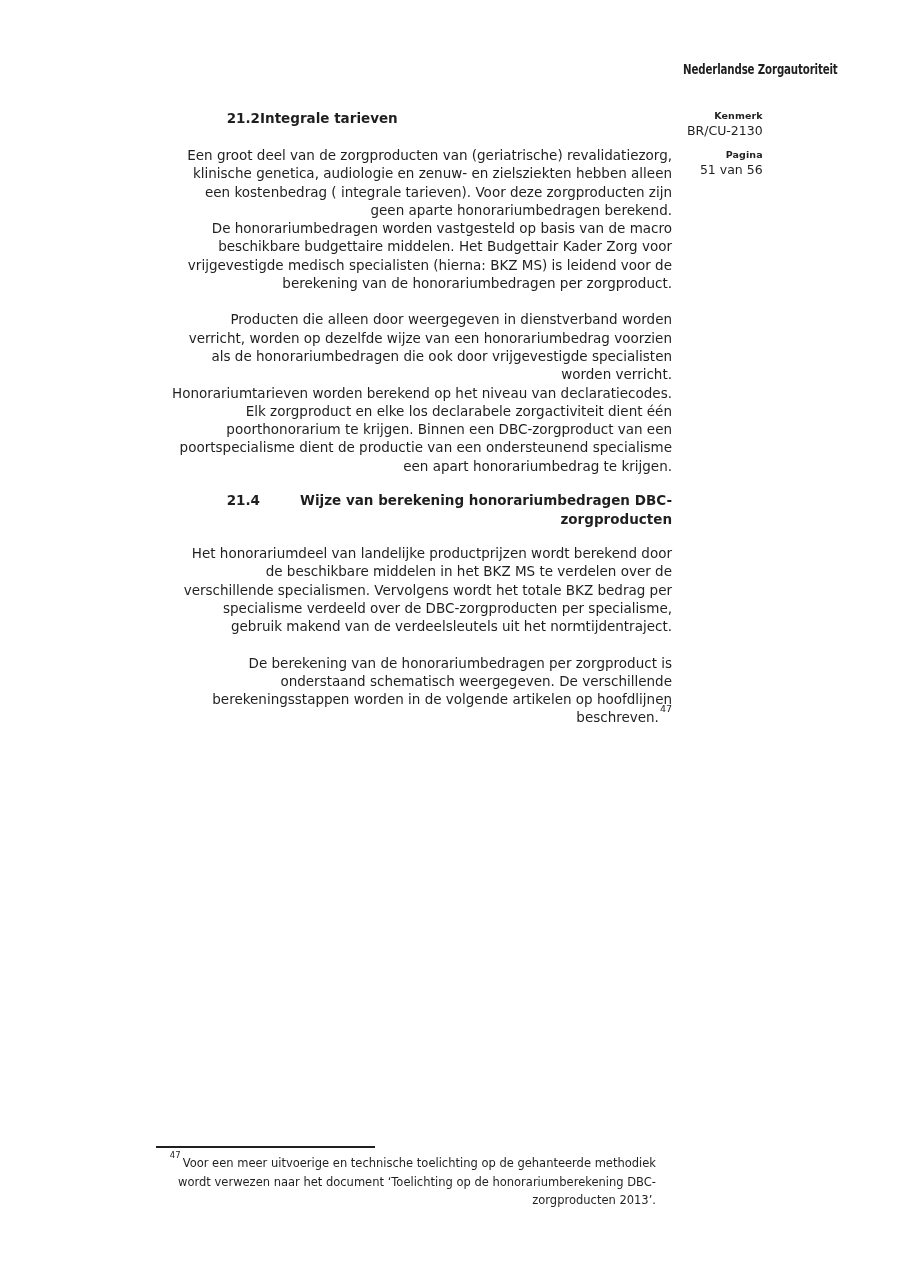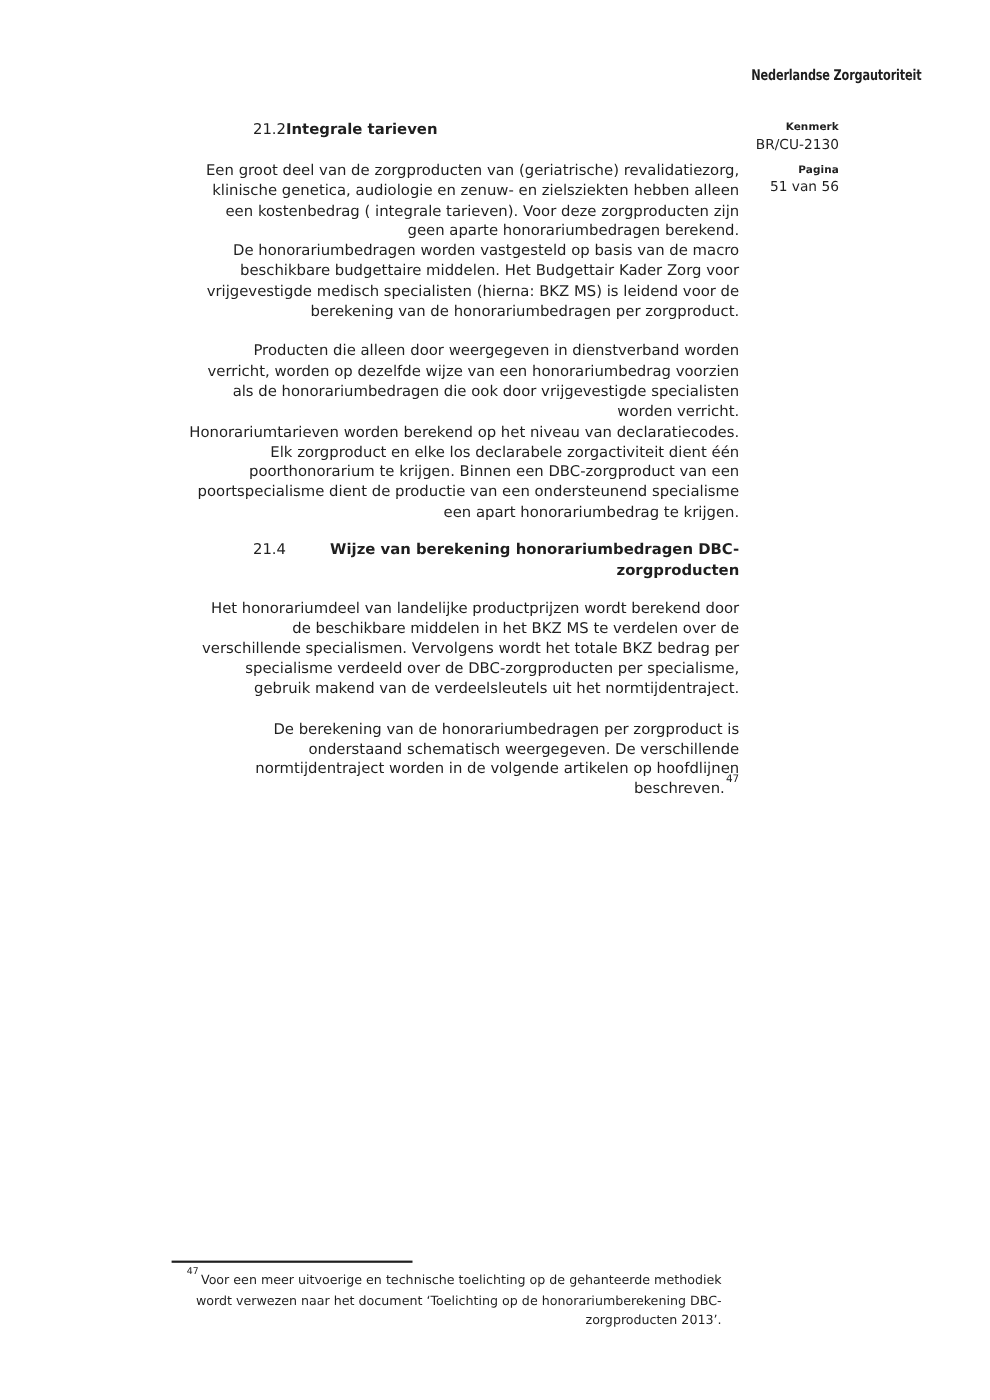--- a/index.html
+++ b/index.html
@@ -36,21 +36,21 @@
   
   .main {
     position: absolute;
     left: 172px;
     top: 109px;
     width: 500px;
     font-size: 13.5px;
     line-height: 18.3px;
   }
   .heading { display: flex; line-height: 19px; }
-  .heading .num { font-weight: normal; flex: 0 0 88px; }
+  .heading .num { font-weight: bold; flex: 0 0 88px; }
   .heading .title { font-weight: bold; }
   .para { margin: 0; }
 
   sup.fnref {
     font-size: 9.5px;
     line-height: 0;
     position: relative;
     top: -4.5px;
     margin-left: 1px;
   }
@@ -106,21 +106,21 @@
 
     <p class="para" style="margin-top:0">De honorariumbedragen worden vastgesteld op basis van de macro beschikbare budgettaire middelen. Het Budgettair Kader Zorg voor vrijgevestigde medisch specialisten (hierna: BKZ MS) is leidend voor de berekening van de honorariumbedragen per zorgproduct.</p>
     <p class="para" style="margin-top:18px">Producten die alleen door weergegeven in dienstverband worden verricht, worden op dezelfde wijze van een honorariumbedrag voorzien als de honorariumbedragen die ook door vrijgevestigde specialisten worden verricht.</p>
     <p class="para" style="">Honorariumtarieven worden berekend op het niveau van declaratiecodes. Elk zorgproduct en elke los declarabele zorgactiviteit dient één poorthonorarium te krijgen. Binnen een DBC-zorgproduct van een poortspecialisme dient de productie van een ondersteunend specialisme een apart honorariumbedrag te krijgen.</p>
 
     <div class="heading" style="margin-top:16px">
       <span class="num">21.4</span>
       <span class="title">Wijze van berekening honorariumbedragen DBC-zorgproducten</span>
     </div>
     <p class="para" style="margin-top:15px">Het honorariumdeel van landelijke productprijzen wordt berekend door de beschikbare middelen in het BKZ MS te verdelen over de verschillende specialismen. Vervolgens wordt het totale BKZ bedrag per specialisme verdeeld over de DBC-zorgproducten per specialisme, gebruik makend van de verdeelsleutels uit het normtijdentraject.</p>
-    <p class="para" style="margin-top:18px"><span>De berekening van de honorariumbedragen per zorgproduct is onderstaand schematisch weergegeven. De verschillende normtijdentraject worden in de volgende artikelen op hoofdlijnen beschreven.</span><sup class="fnref">47</sup></p>
+    <p class="para" style="margin-top:18px"><span>De berekening van de honorariumbedragen per zorgproduct is onderstaand schematisch weergegeven. De verschillende berekeningsstappen worden in de volgende artikelen op hoofdlijnen beschreven.</span><sup class="fnref">47</sup></p>
 
   </div>
 
   <div class="footnote">
     <div class="fn-rule"></div>
     <div class="fn-text"><sup class="fnmark">47</sup><span>Voor een meer uitvoerige en technische toelichting op de gehanteerde methodiek wordt verwezen naar het document ‘Toelichting op de honorariumberekening DBC-zorgproducten 2013’.</span></div>
   </div>
 
 </div>
 

